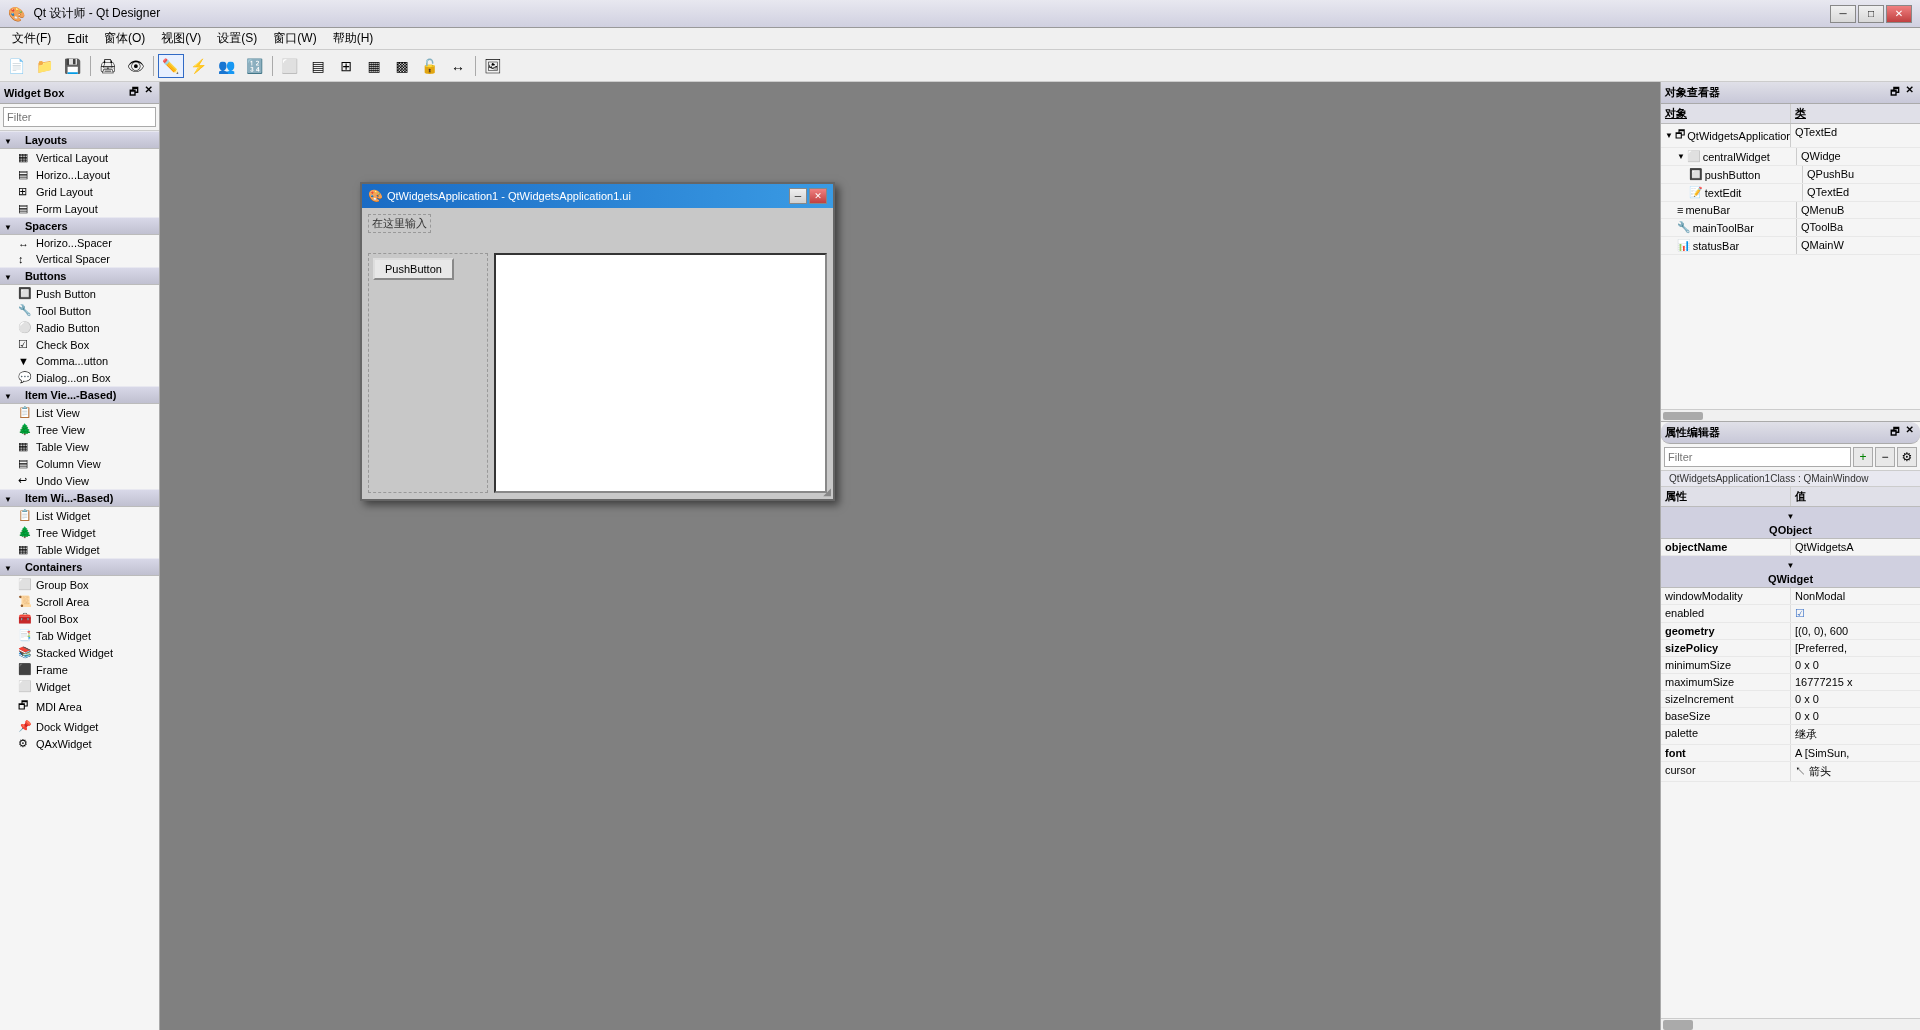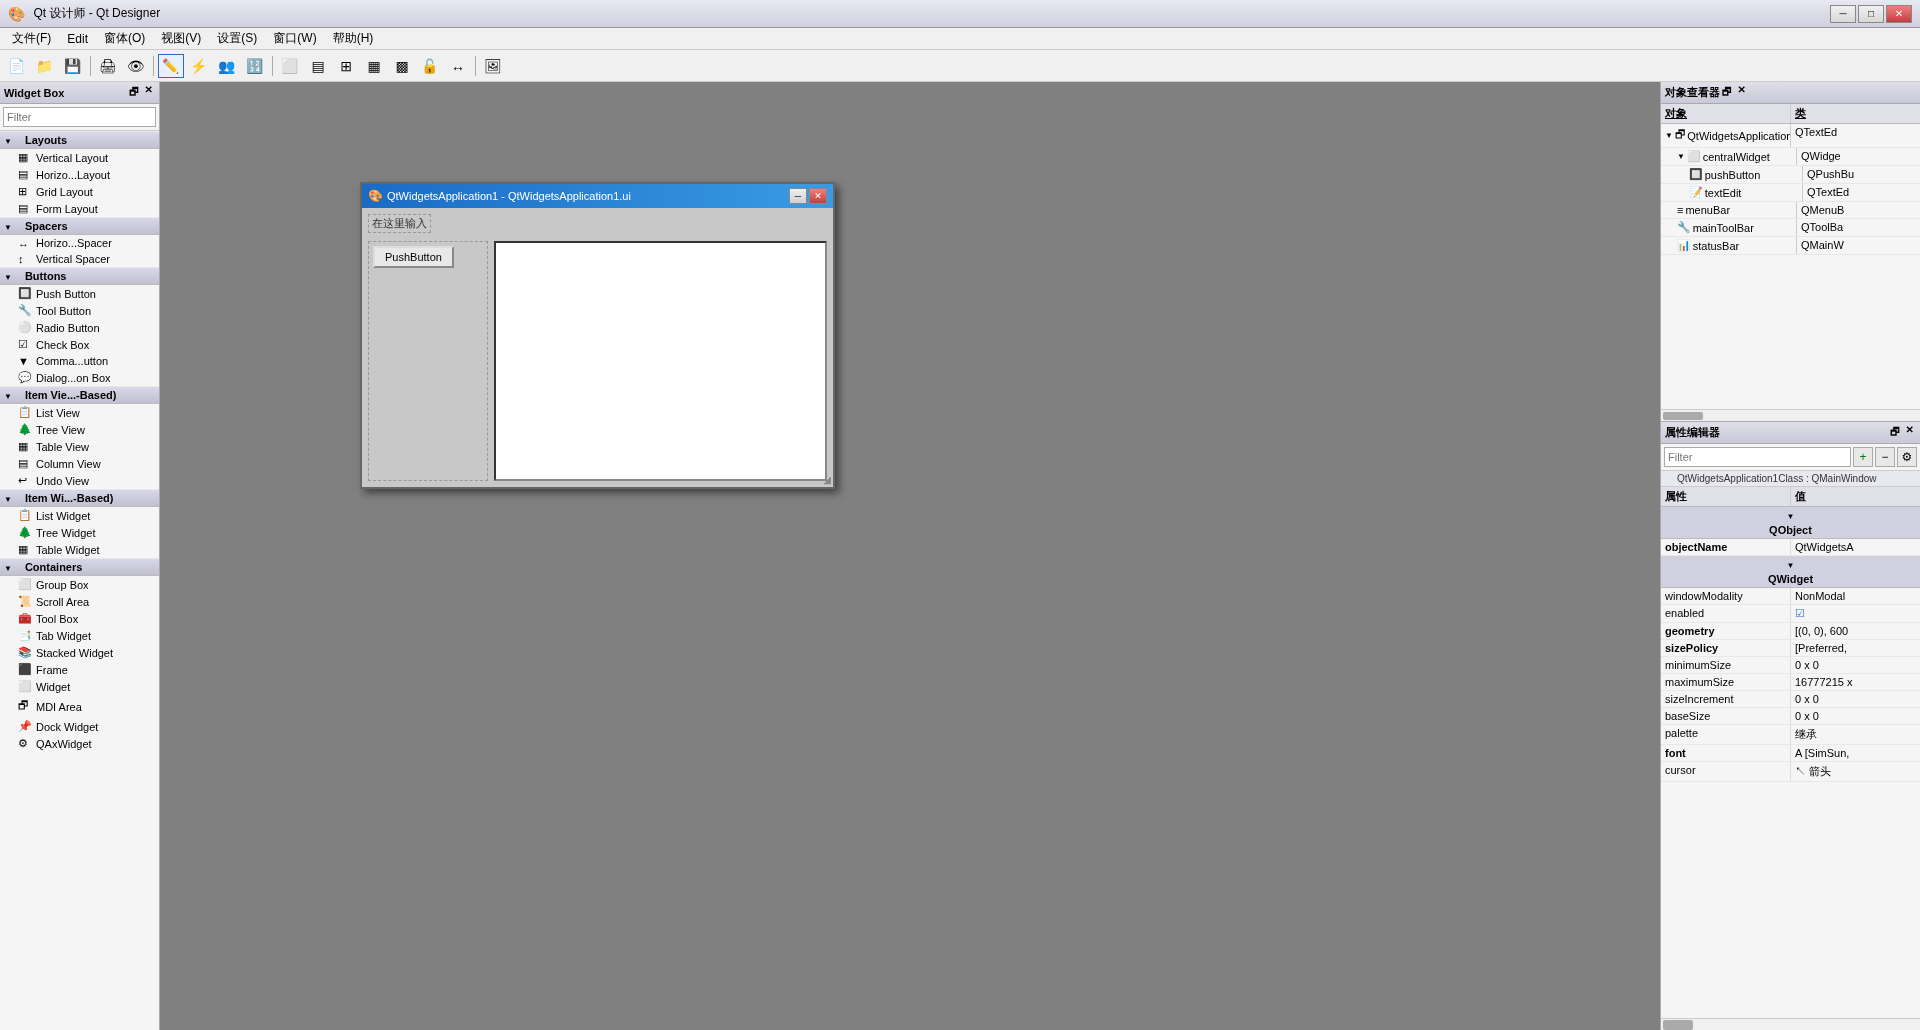--- a/index.html
+++ b/index.html
@@ -175,21 +175,21 @@
       color: black;
     }
     .dw-btn.close-btn { background: linear-gradient(to bottom, #f08080, #c04040); color: white; }
 
     .dw-body {
       padding: 6px;
       background: #c8c8c8;
     }
     .dw-input-label {
       font-size: 11px;
-      margin-bottom: 4px;
+      margin-bottom: 16px;
       color: #333;
       padding: 1px 3px;
       border: 1px dashed #999;
       display: inline-block;
     }
     .dw-content {
       display: flex;
       gap: 6px;
       margin-top: 4px;
     }
@@ -235,21 +235,21 @@
       height: 340px;
       border-bottom: 1px solid #aaa;
       display: flex;
       flex-direction: column;
     }
     .oi-header {
       background: linear-gradient(to bottom, #e0e0e8, #c8c8d8);
       height: 22px;
       display: flex;
       align-items: center;
-      justify-content: flex-start;
+      justify-content: space-between;
       padding: 0 4px;
       font-size: 11px;
       font-weight: bold;
       border-bottom: 1px solid #aaa;
     }
 
     .oi-table {
       flex: 1;
       overflow-y: auto;
       overflow-x: hidden;
@@ -290,20 +290,21 @@
     .pe-header {
       background: linear-gradient(to bottom, #e0e0e8, #c8c8d8);
       height: 22px;
       display: flex;
       align-items: center;
       justify-content: space-between;
       padding: 0 4px;
       font-size: 11px;
       font-weight: bold;
       border-bottom: 1px solid #aaa;
+      border-radius: 9px;
     }
     .pe-filter {
       padding: 3px;
       display: flex;
       gap: 2px;
       border-bottom: 1px solid #ccc;
       align-items: center;
     }
     .pe-filter-input {
       flex: 1;
@@ -315,21 +316,21 @@
     }
     .pe-filter-btn {
       width: 20px; height: 20px;
       border: 1px solid #aaa;
       background: #e8e8e8;
       cursor: pointer;
       display: flex; align-items: center; justify-content: center;
       font-size: 12px;
     }
     .pe-class-info {
-      padding: 2px 16px;
+      padding: 2px 8px;
       font-size: 10px;
       background: #e8e8f0;
       border-bottom: 1px solid #ccc;
       color: #333;
     }
 
     .pe-cols-header {
       display: flex;
       background: #e0e0e8;
       border-bottom: 1px solid #bbb;

